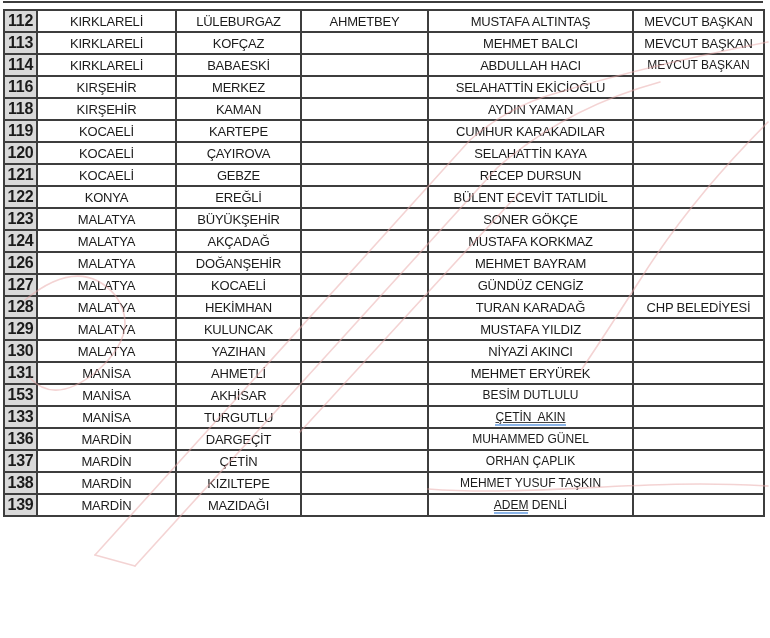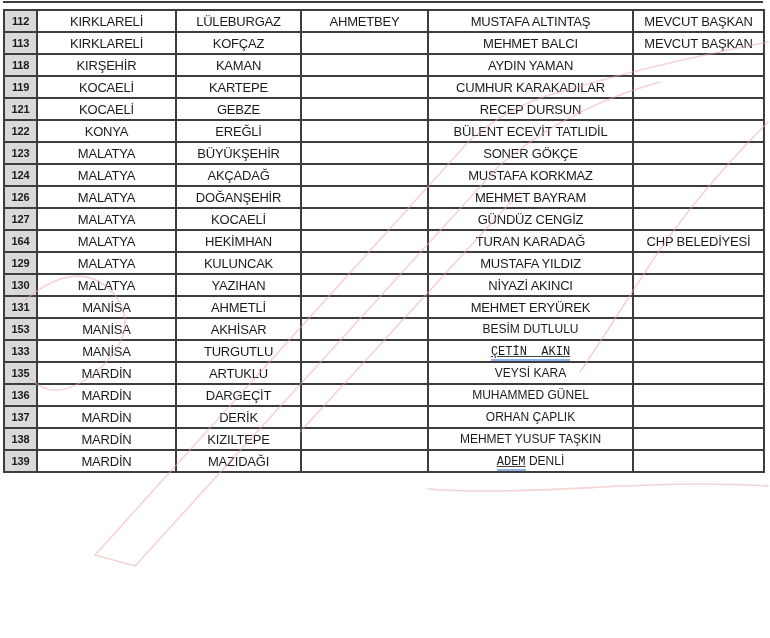--- a/index.html
+++ b/index.html
@@ -9,26 +9,25 @@
   }
   .page{position:absolute;inset:0;}
   .top-rule{position:absolute;left:3px;top:1px;width:760px;height:2px;background:#3d3d3d;}
   table.cand{
     position:absolute;left:3px;top:9px;border-collapse:collapse;table-layout:fixed;width:760px;
   }
   td{
     border:2px solid #3d3d3d;height:20px;padding:0 2px;text-align:center;vertical-align:middle;
     font-size:13px;letter-spacing:-0.2px;white-space:nowrap;overflow:hidden;
   }
-  td.num{background:#d9d9d9;font-weight:bold;font-size:11px;}
+  td.num{background:#d9d9d9;font-weight:bold;font-size:16px;}
   td.small{font-size:12px;letter-spacing:0;}
   span.mark{
     text-decoration:underline;text-decoration-color:#444;
     box-shadow:0 2px 0 #8ab4e8;
-    font-family:Liberation Mono, monospace;
   }
   svg.wm{position:absolute;inset:0;pointer-events:none;z-index:3;opacity:0.5;}
   svg.wm path{fill:none;stroke-width:1.6;stroke-linecap:round;}
 </style>
 </head>
 <body>
 
 <div class="page">
   <div class="top-rule"></div>
 
@@ -52,36 +51,60 @@
         </tr>
         <tr>
           <td class="num">113</td>
           <td class="prov">KIRKLARELİ</td>
           <td class="dist">KOFÇAZ</td>
           <td class="town"></td>
           <td class="candc"><span>MEHMET BALCI</span></td>
           <td class="status">MEVCUT BAŞKAN</td>
         </tr>
         <tr>
+          <td class="num">114</td>
+          <td class="prov">KIRKLARELİ</td>
+          <td class="dist">BABAESKİ</td>
+          <td class="town"></td>
+          <td class="candc"><span>ABDULLAH HACI</span></td>
+          <td class="status small">MEVCUT BAŞKAN</td>
+        </tr>
+        <tr>
+          <td class="num">116</td>
+          <td class="prov">KIRŞEHİR</td>
+          <td class="dist">MERKEZ</td>
+          <td class="town"></td>
+          <td class="candc"><span>SELAHATTİN EKİCİOĞLU</span></td>
+          <td class="status"></td>
+        </tr>
+        <tr>
           <td class="num">118</td>
           <td class="prov">KIRŞEHİR</td>
           <td class="dist">KAMAN</td>
           <td class="town"></td>
           <td class="candc"><span>AYDIN YAMAN</span></td>
           <td class="status"></td>
         </tr>
         <tr>
           <td class="num">119</td>
           <td class="prov">KOCAELİ</td>
           <td class="dist">KARTEPE</td>
           <td class="town"></td>
           <td class="candc"><span>CUMHUR KARAKADILAR</span></td>
           <td class="status"></td>
         </tr>
         <tr>
+          <td class="num">120</td>
+          <td class="prov">KOCAELİ</td>
+          <td class="dist">ÇAYIROVA</td>
+          <td class="town"></td>
+          <td class="candc"><span>SELAHATTİN KAYA</span></td>
+          <td class="status"></td>
+        </tr>
+        <tr>
           <td class="num">121</td>
           <td class="prov">KOCAELİ</td>
           <td class="dist">GEBZE</td>
           <td class="town"></td>
           <td class="candc"><span>RECEP DURSUN</span></td>
           <td class="status"></td>
         </tr>
         <tr>
           <td class="num">122</td>
           <td class="prov">KONYA</td>
@@ -116,21 +139,21 @@
         </tr>
         <tr>
           <td class="num">127</td>
           <td class="prov">MALATYA</td>
           <td class="dist">KOCAELİ</td>
           <td class="town"></td>
           <td class="candc"><span>GÜNDÜZ CENGİZ</span></td>
           <td class="status"></td>
         </tr>
         <tr>
-          <td class="num">164</td>
+          <td class="num">128</td>
           <td class="prov">MALATYA</td>
           <td class="dist">HEKİMHAN</td>
           <td class="town"></td>
           <td class="candc"><span>TURAN KARADAĞ</span></td>
           <td class="status">CHP BELEDİYESİ</td>
         </tr>
         <tr>
           <td class="num">129</td>
           <td class="prov">MALATYA</td>
           <td class="dist">KULUNCAK</td>
@@ -164,39 +187,31 @@
         </tr>
         <tr>
           <td class="num">133</td>
           <td class="prov">MANİSA</td>
           <td class="dist">TURGUTLU</td>
           <td class="town"></td>
           <td class="candc small"><span class="mark">ÇETİN&nbsp; AKIN</span></td>
           <td class="status"></td>
         </tr>
         <tr>
-          <td class="num">135</td>
-          <td class="prov">MARDİN</td>
-          <td class="dist">ARTUKLU</td>
-          <td class="town"></td>
-          <td class="candc small"><span>VEYSİ KARA</span></td>
-          <td class="status"></td>
-        </tr>
-        <tr>
           <td class="num">136</td>
           <td class="prov">MARDİN</td>
           <td class="dist">DARGEÇİT</td>
           <td class="town"></td>
           <td class="candc small"><span>MUHAMMED GÜNEL</span></td>
           <td class="status"></td>
         </tr>
         <tr>
           <td class="num">137</td>
           <td class="prov">MARDİN</td>
-          <td class="dist">DERİK</td>
+          <td class="dist">ÇETİN</td>
           <td class="town"></td>
           <td class="candc small"><span>ORHAN ÇAPLIK</span></td>
           <td class="status"></td>
         </tr>
         <tr>
           <td class="num">138</td>
           <td class="prov">MARDİN</td>
           <td class="dist">KIZILTEPE</td>
           <td class="town"></td>
           <td class="candc small"><span>MEHMET YUSUF TAŞKIN</span></td>

